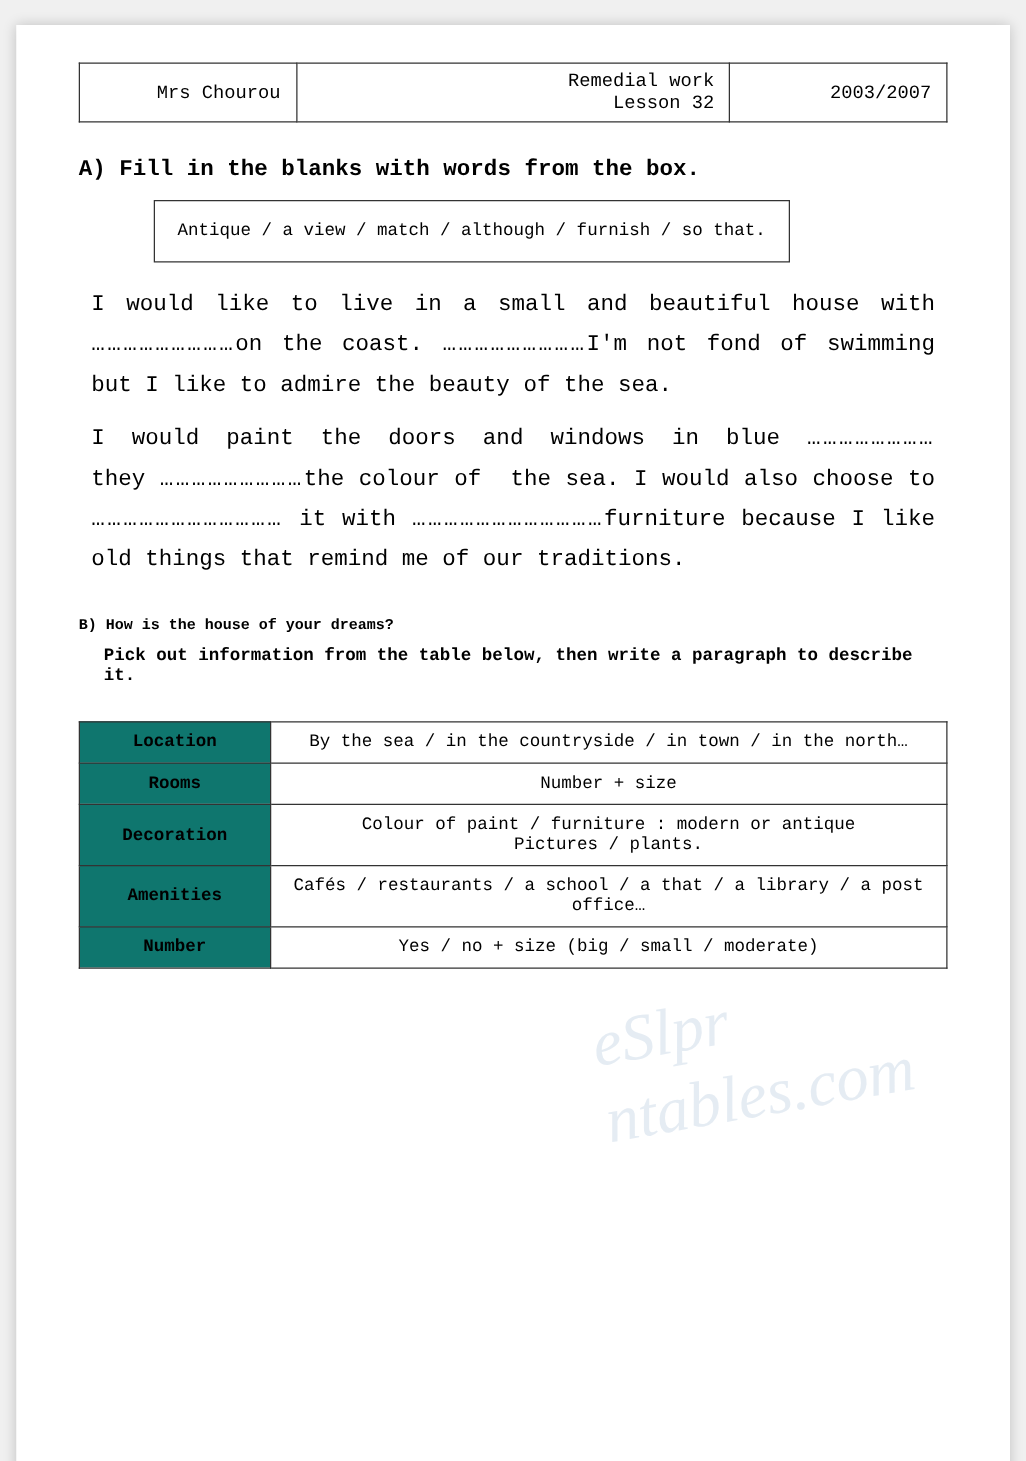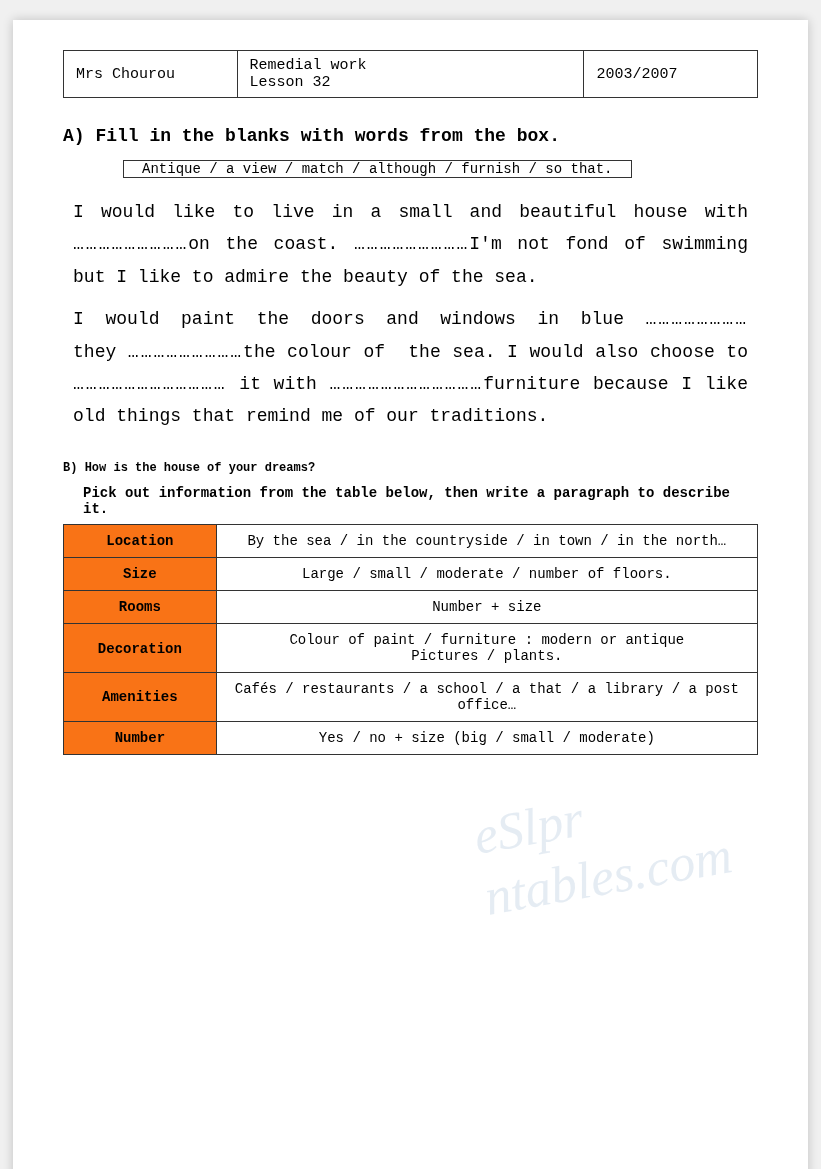--- a/index.html
+++ b/index.html
@@ -29,21 +29,21 @@
     
     .header-table {
       width: 100%;
       border-collapse: collapse;
       margin-bottom: 28px;
     }
 
     .header-table td {
       border: 1.5px solid #333;
       padding: 6px 12px;
-      text-align: left;
+      text-align: right;
       font-size: 15px;
       font-family: 'Courier New', Courier, monospace;
     }
 
     .header-table td:first-child {
       width: 25%;
     }
 
     .header-table td:nth-child(2) {
       width: 50%;
@@ -58,21 +58,21 @@
       font-size: 18px;
       font-weight: bold;
       margin-bottom: 14px;
       font-family: 'Courier New', Courier, monospace;
     }
 
     
     .word-box {
       border: 1.5px solid #333;
       display: inline-block;
-      padding: 0 18px;
+      padding: 16px 18px;
       margin-bottom: 18px;
       font-size: 14px;
       font-family: 'Courier New', Courier, monospace;
       margin-left: 60px;
     }
 
     
     .paragraph {
       font-size: 18px;
       line-height: 1.8;
@@ -91,21 +91,21 @@
       font-size: 12px;
       font-weight: bold;
       margin-top: 28px;
       margin-bottom: 10px;
       font-family: 'Courier New', Courier, monospace;
     }
 
     .section-b-sub {
       font-size: 14px;
       font-weight: bold;
-      margin-bottom: 7px;
+      margin-bottom: 28px;
       padding-left: 20px;
       font-family: 'Courier New', Courier, monospace;
     }
 
     
     .dream-table {
       width: 100%;
       border-collapse: collapse;
       font-size: 14px;
       font-family: 'Courier New', Courier, monospace;
@@ -114,21 +114,21 @@
     .dream-table td {
       border: 1.5px solid #333;
       padding: 8px 14px;
       vertical-align: middle;
     }
 
     .dream-table td:first-child {
       width: 22%;
       font-weight: bold;
       text-align: center;
-      background: #f97316;
+      background: #0f766e;
     }
 
     .dream-table td:last-child {
       width: 78%;
       text-align: center;
     }
 
     
     .watermark {
       position: absolute;
@@ -196,24 +196,20 @@
   <div class="section-b-sub">Pick out information from the table below, then write a paragraph to describe it.</div>
 
   
   <table class="dream-table">
     <tbody>
         <tr>
       <td>Location</td>
       <td>By the sea / in the countryside / in town / in the north…</td>
     </tr>
     <tr>
-      <td>Size</td>
-      <td>Large / small / moderate / number of floors.</td>
-    </tr>
-    <tr>
       <td>Rooms</td>
       <td>Number + size</td>
     </tr>
     <tr>
       <td class="decoration-cell">Decoration</td>
       <td>
         Colour of paint / furniture : modern or antique<br>
         Pictures / plants.
       </td>
     </tr>

